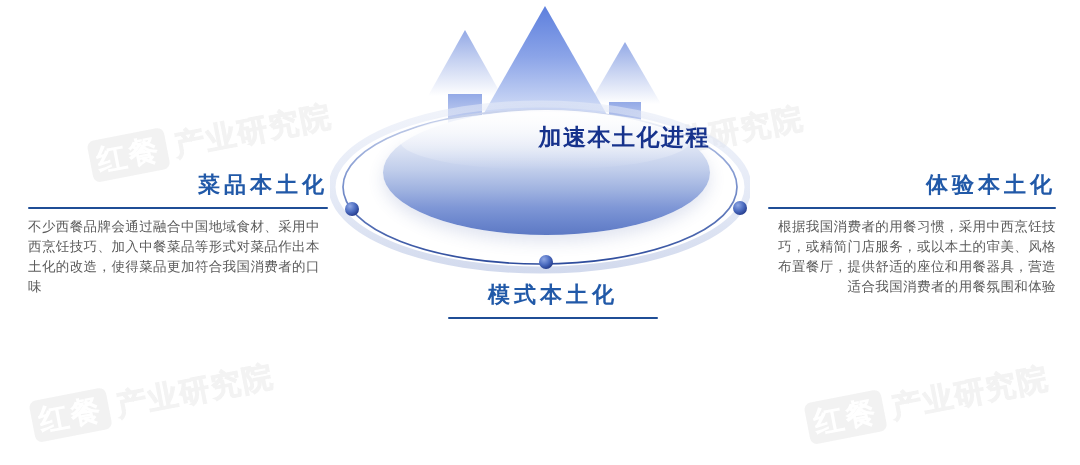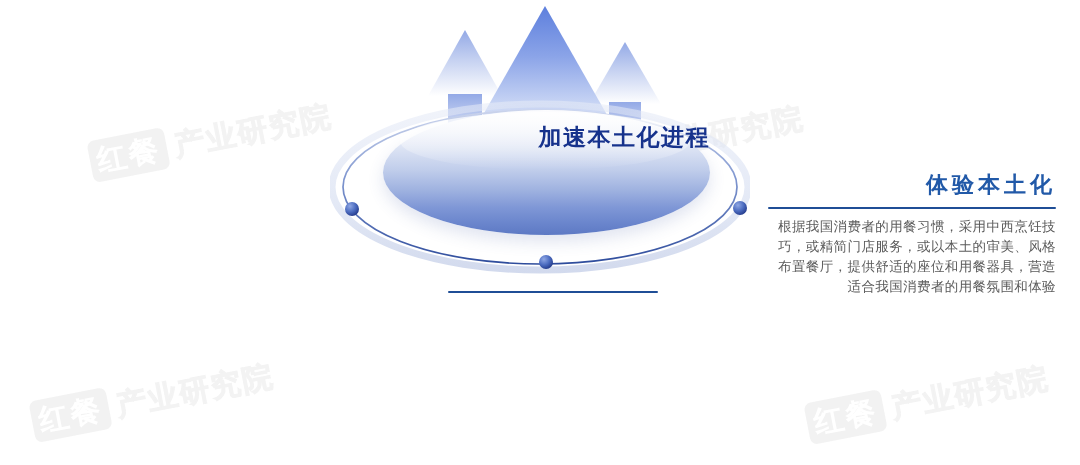--- a/index.html
+++ b/index.html
@@ -199,24 +199,30 @@
   <div class="disc-hi"></div>
 
   <svg style="position:absolute;left:0;top:0;width:1080px;height:465px;pointer-events:none;" viewBox="0 0 1080 465">
     <circle cx="352" cy="209" r="7" fill="url(#gDot)"></circle>
     <circle cx="740" cy="208" r="7" fill="url(#gDot)"></circle>
     <circle cx="546" cy="262" r="7" fill="url(#gDot)"></circle>
   </svg>
 
   <div class="center-title">加速本土化进程</div>
 
+  <div class="block left">
+    <h3>菜品本土化</h3>
+    <div class="rule"></div>
+    <p>不少西餐品牌会通过融合中国地域食材、采用中西烹饪技巧、加入中餐菜品等形式对菜品作出本土化的改造，使得菜品更加符合我国消费者的口味</p>
+  </div>
 
   <div class="block right">
     <h3>体验本土化</h3>
     <div class="rule"></div>
     <p>根据我国消费者的用餐习惯，采用中西烹饪技巧，或精简门店服务，或以本土的审美、风格布置餐厅，提供舒适的座位和用餐器具，营造适合我国消费者的用餐氛围和体验</p>
   </div>
 
   <div class="block center">
+    <h3>模式本土化</h3>
     <div class="rule"></div>
   </div>
 
 </div>
 
 </body></html>

